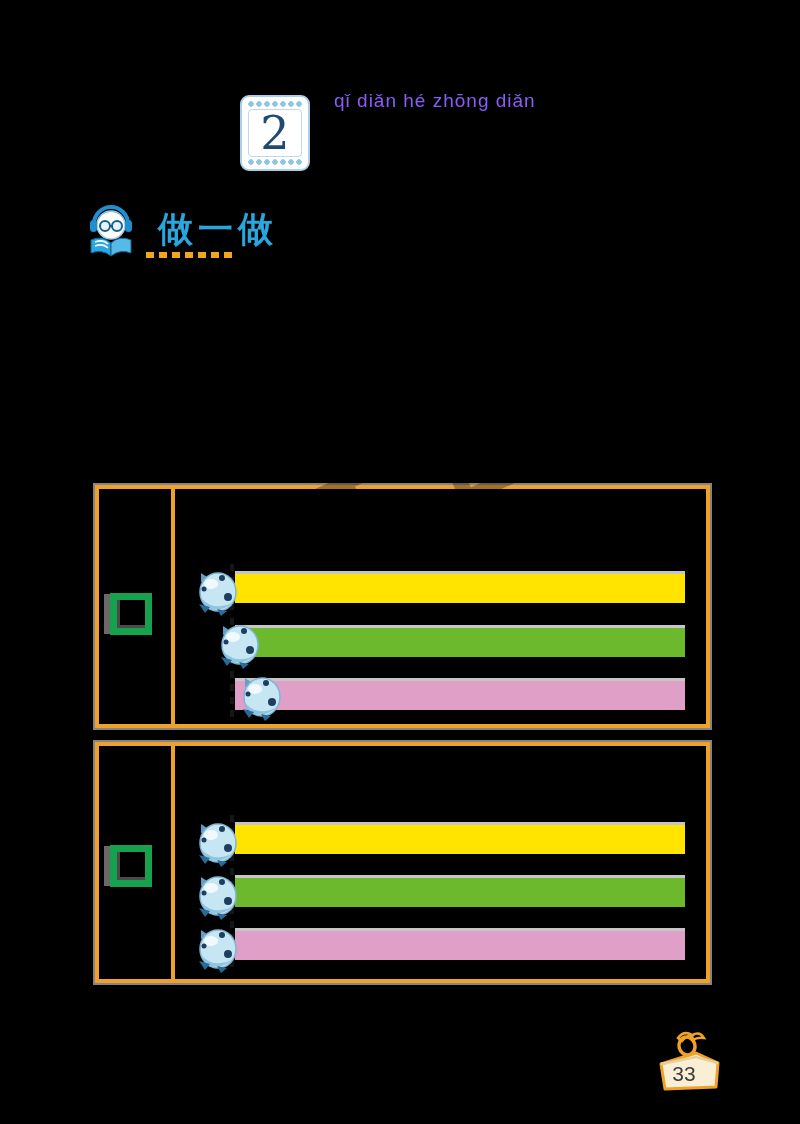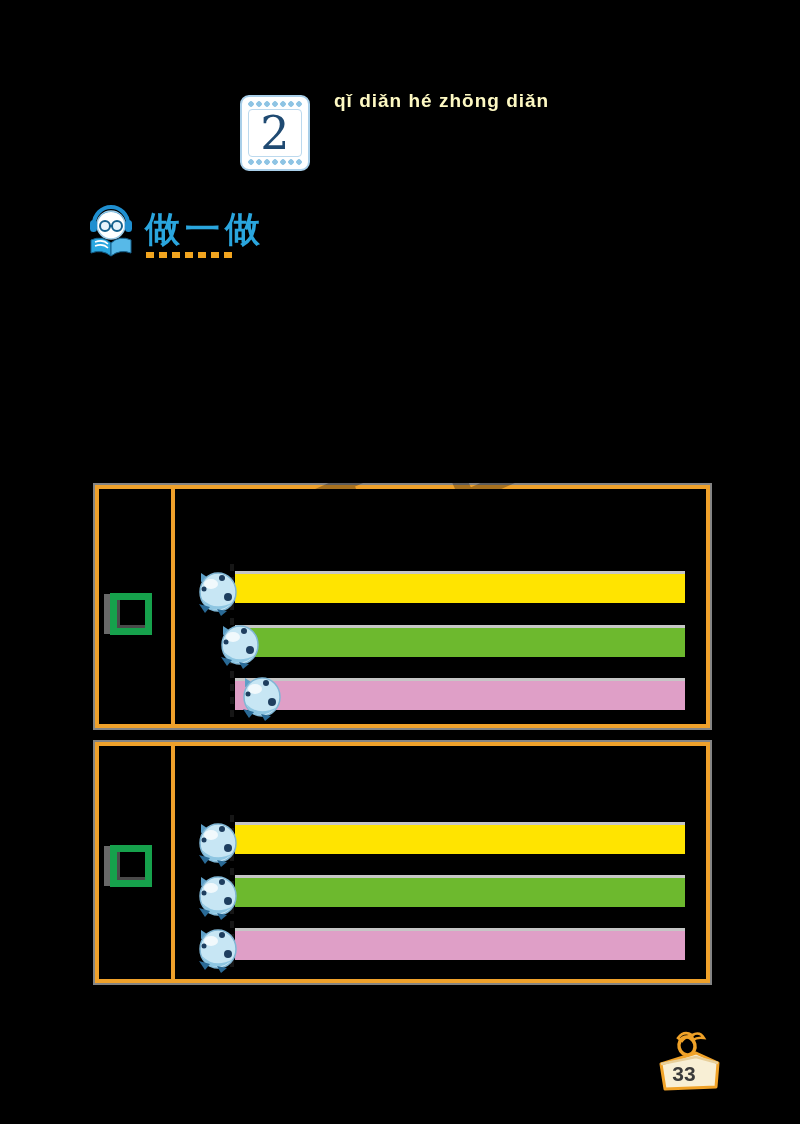--- a/index.html
+++ b/index.html
@@ -22,30 +22,30 @@
   .unit-badge .inner-frame{
     position:absolute;left:6px;right:6px;top:12px;bottom:12px;
     border:1.5px solid #bcd9ee;border-radius:4px;
   }
   .unit-number{
     position:absolute;inset:0;display:flex;align-items:center;justify-content:center;
     font-family:"DejaVu Serif", serif;font-size:46px;color:#1f4a72;
   }
   .pinyin{
     position:absolute;left:334px;top:90px;
-    font-size:19px;font-weight:bold;color:#fef9c3;letter-spacing:1px;
+    font-size:19px;font-weight:normal;color:#8b5cf6;letter-spacing:1px;
   }
   .page-title{
     position:absolute;left:330px;top:110px;
     font-size:41px;font-weight:bold;color:#1b76bd;letter-spacing:8px;white-space:nowrap;
   }
   
   .section-icon{position:absolute;left:82px;top:200px;width:58px;height:58px;}
   .section-label{
-    position:absolute;left:145px;top:206px;
+    position:absolute;left:158px;top:206px;
     font-size:35px;font-weight:bold;color:#2aa6de;letter-spacing:5px;white-space:nowrap;
   }
   .section-underline{
     position:absolute;left:146px;top:252px;width:90px;height:6px;
     background:repeating-linear-gradient(90deg,#f2a51f 0 8px,rgba(0,0,0,0) 8px 13px);
   }
   
   .watermark{
     position:absolute;left:255px;top:455px;z-index:40;pointer-events:none;
     font-size:145px;font-weight:bold;color:rgba(0,0,0,0.30);
@@ -84,21 +84,21 @@
   .bug{
     position:absolute;width:46px;height:50px;z-index:5;
     left:calc(94px + var(--off,0px));
   }
   #exercise-1 .bug.r1{top:77px;} #exercise-1 .bug.r2{top:130px;} #exercise-1 .bug.r3{top:182px;}
   #exercise-2 .bug.r1{top:71px;} #exercise-2 .bug.r2{top:124px;} #exercise-2 .bug.r3{top:177px;}
   
   .page-tag{position:absolute;left:648px;top:1028px;width:84px;height:72px;}
   .page-number{
     position:absolute;left:660px;top:1062px;width:48px;text-align:center;
-    font-size:21px;font-weight:bold;color:#3b3b3b;
+    font-size:21px;font-weight:normal;color:#3b3b3b;
   }
 </style>
 </head>
 <body>
 
 <div id="canvas">
 
   <div class="unit-badge">
     <div class="inner-frame"></div>
     <div class="unit-number">2</div>

